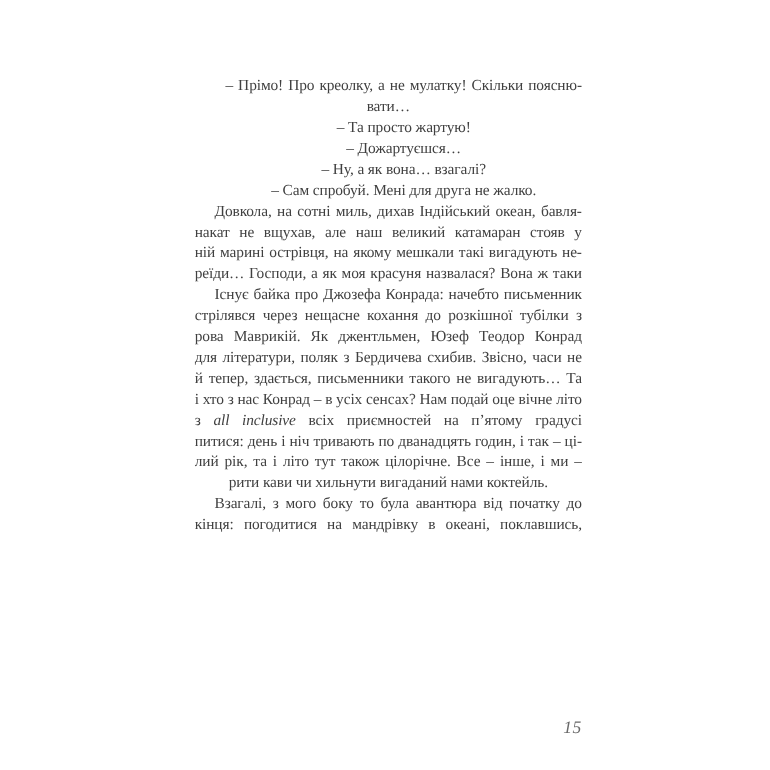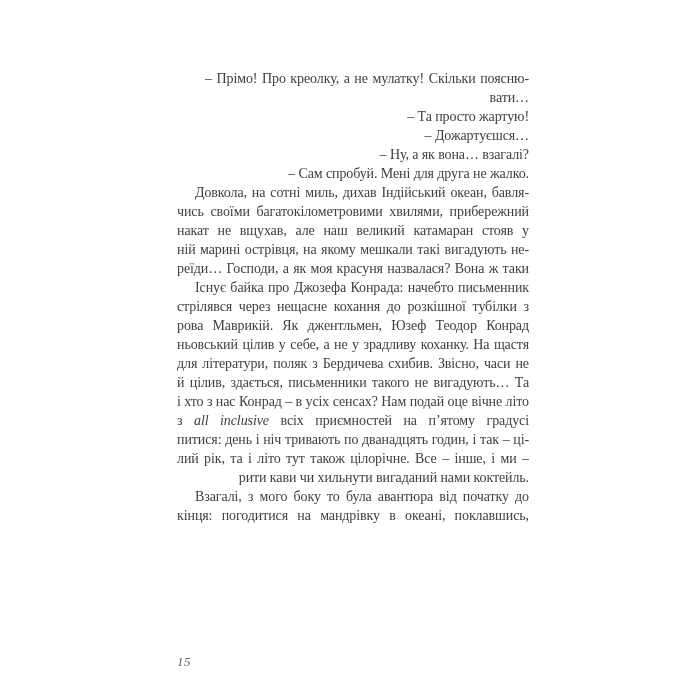--- a/index.html
+++ b/index.html
@@ -25,65 +25,63 @@
     top: 69px;
     width: 352px;
     font-size: 14px;
     letter-spacing: -0.1px;
     color: #383838;
   }
   .line {
     height: 19px;
     line-height: 19px;
     overflow: hidden;
-    text-align: right;
+    text-align: center;
     white-space: normal;
   }
   .line.just {
     text-align: justify;
     text-align-last: justify;
   }
   .line.p { text-indent: 18px; }
   .line.d { text-indent: 28px; }
   .it { font-style: italic; }
   .folio {
     position: absolute;
     left: 177px;
     top: 655px;
     width: 352px;
-    text-align: left;
-    font-size: 13px;
+    text-align: right;
+    font-size: 16px;
     line-height: 14px;
     letter-spacing: 0.5px;
     color: #6a6a6a;
     font-style: italic;
   }
 </style>
 </head>
 <body>
 
 <div class="page" style="background: rgb(255, 255, 255);">
   <div class="text-block" id="text-block" style="color: #404040;">
       <div class="line just d">– Прімо! Про креолку, а не мулатку! Скільки поясню-</div>
       <div class="line">вати…</div>
       <div class="line d">– Та просто жартую!</div>
       <div class="line d">– Дожартуєшся…</div>
       <div class="line d">– Ну, а як вона… взагалі?</div>
       <div class="line d">– Сам спробуй. Мені для друга не жалко.</div>
       <div class="line just p">Довкола, на сотні миль, дихав Індійський океан, бавля-</div>
-      <div class="line just">чись своїми багатокілометровими хвилями, прибережний</div>
       <div class="line just">накат не вщухав, але наш великий катамаран стояв у затиш-</div>
       <div class="line just">ній марині острівця, на якому мешкали такі вигадують не-</div>
       <div class="line just">реїди… Господи, а як моя красуня назвалася? Вона ж таки</div>
       <div class="line just p">Існує байка про Джозефа Конрада: начебто письменник</div>
       <div class="line just">стрілявся через нещасне кохання до розкішної тубілки з ост-</div>
       <div class="line just">рова Маврикій. Як джентльмен, Юзеф Теодор Конрад Коже-</div>
-      <div class="line just">ньовський цілив у себе, а не у зрадливу коханку. На щастя</div>
       <div class="line just">для літератури, поляк з Бердичева схибив. Звісно, часи не ті,</div>
-      <div class="line just">й цілив, здається, письменники такого не вигадують… Та</div>
+      <div class="line just">й тепер, здається, письменники такого не вигадують… Та</div>
       <div class="line just">і хто з нас Конрад – в усіх сенсах? Нам подай оце вічне літо</div>
       <div class="line just"><span>з </span><span class="it">all inclusive</span><span> всіх приємностей на п’ятому градусі південної</span></div>
       <div class="line just">питися: день і ніч тривають по дванадцять годин, і так – ці-</div>
       <div class="line just">лий рік, та і літо тут також цілорічне. Все – інше, і ми – інші.</div>
       <div class="line">рити кави чи хильнути вигаданий нами коктейль.</div>
       <div class="line just p">Взагалі, з мого боку то була авантюра від початку до</div>
       <div class="line just">кінця: погодитися на мандрівку в океані, поклавшись,</div>
     </div>
   <div class="folio" style="color: rgb(106, 106, 106);">15</div>
 </div>

